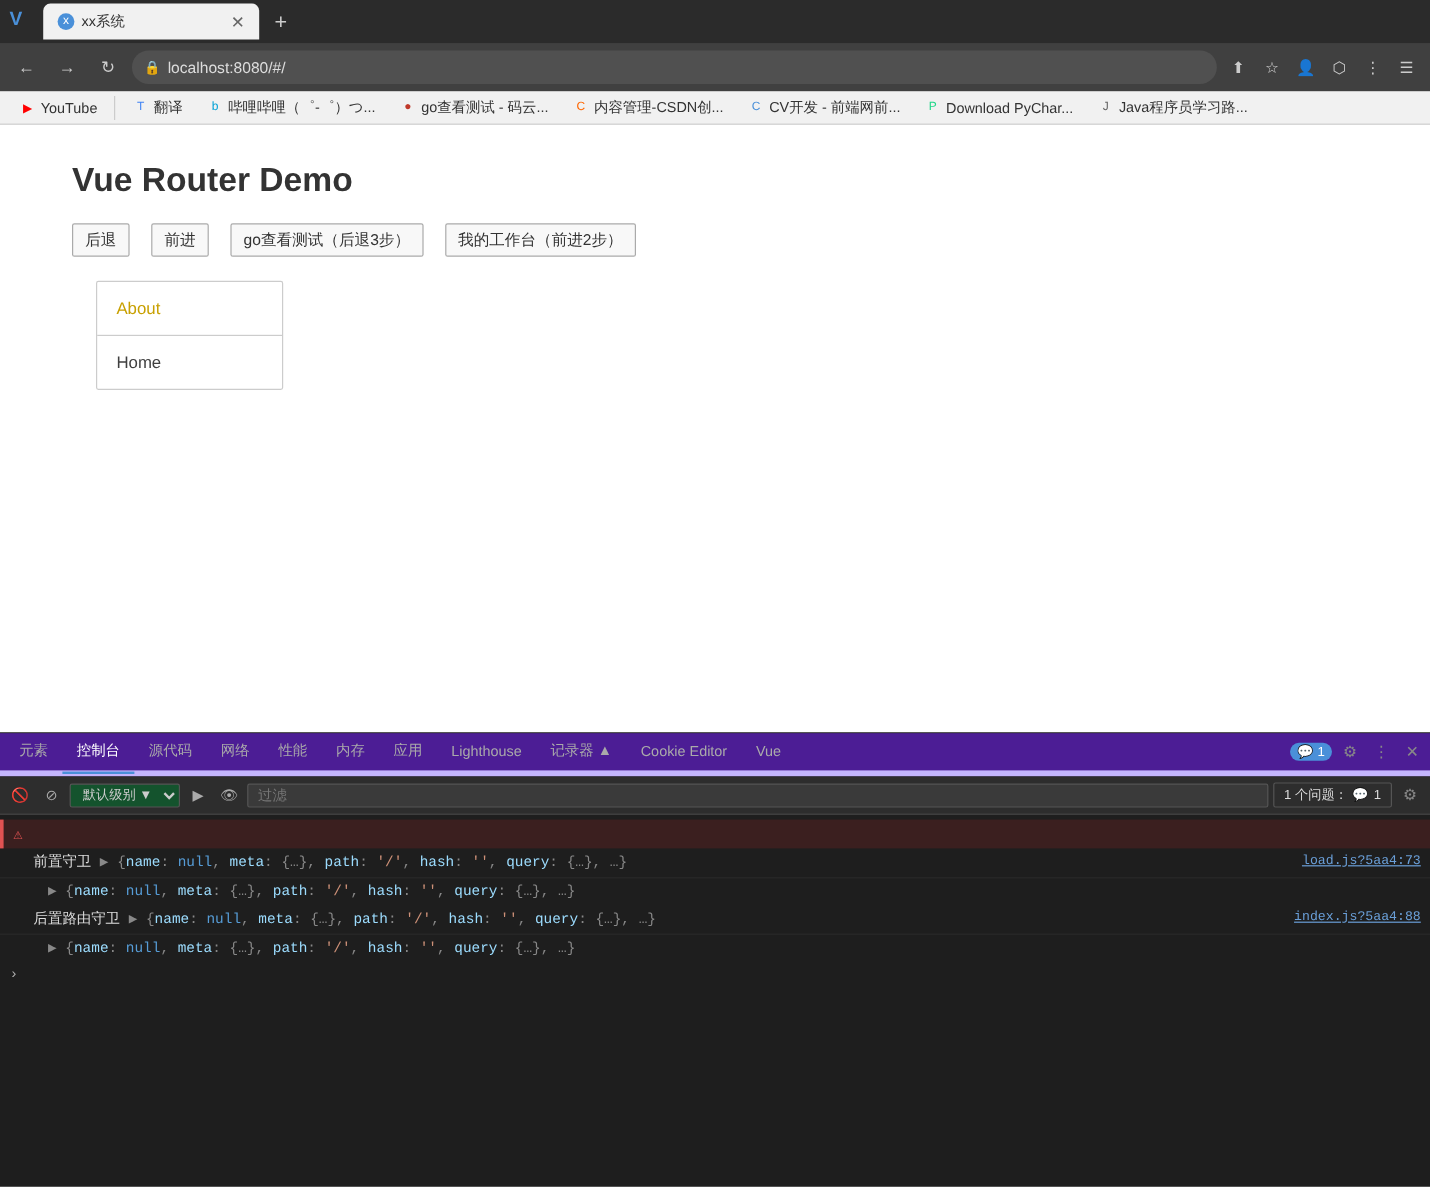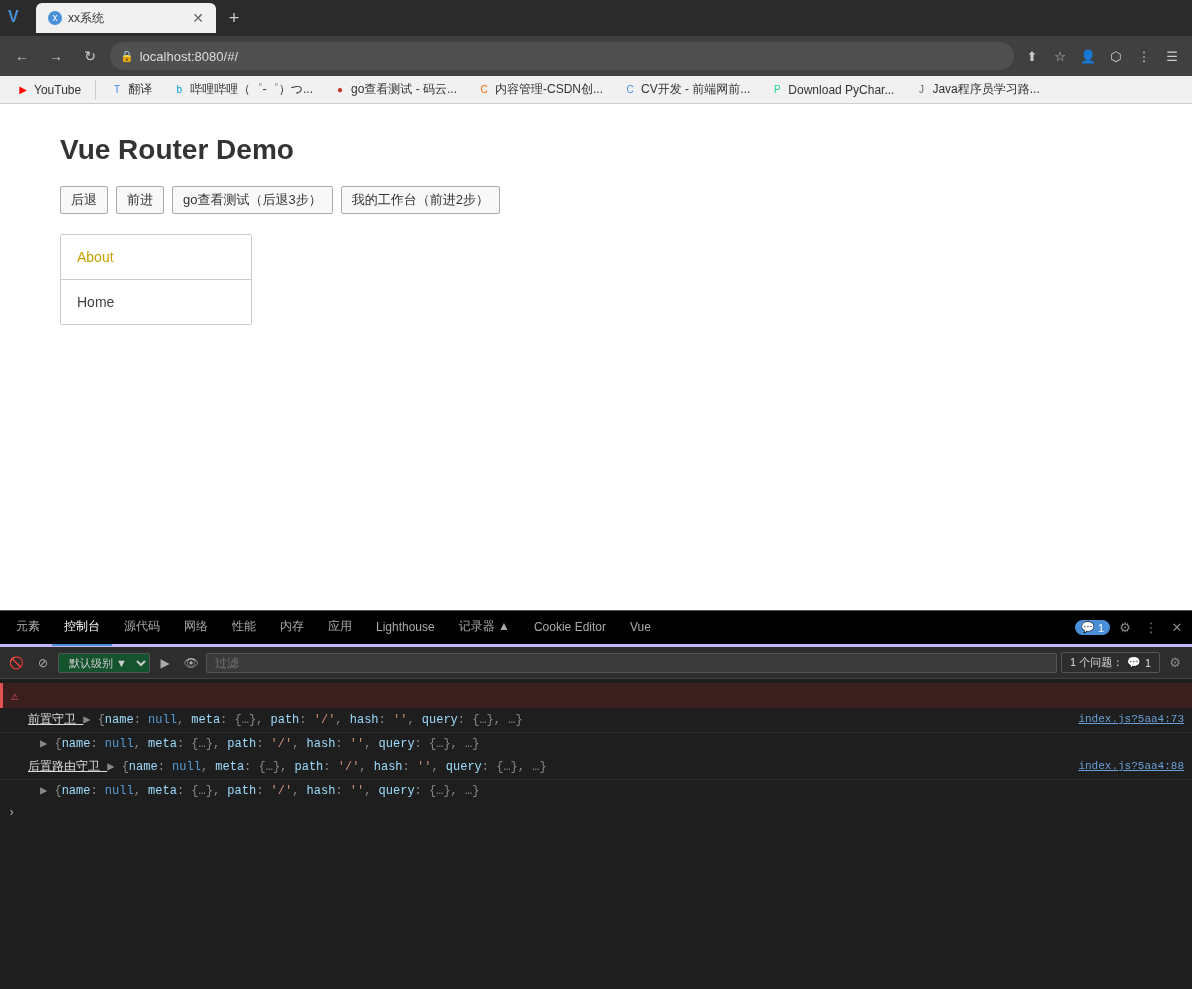--- a/index.html
+++ b/index.html
@@ -101,38 +101,39 @@
 
     .page-title {
       font-size: 28px;
       font-weight: bold;
       color: #333;
       margin-bottom: 20px;
     }
 
     .nav-buttons {
       display: flex;
-      gap: 8px;
+      gap: 18px;
       margin-bottom: 20px;
     }
 
     .nav-button {
       padding: 4px 10px;
       border: 1px solid #aaa;
       background: #f8f8f8;
       border-radius: 2px;
       font-size: 13px;
       color: #333;
       cursor: pointer;
     }
 
     .router-nav {
       border: 1px solid #ccc;
-      width: 192px;
+      width: 156px;
       border-radius: 2px;
+      margin-left: 20px;
     }
 
     .router-link {
       display: block;
       padding: 14px 16px;
       font-size: 14px;
       color: #404040;
       text-decoration: none;
       border-bottom: 1px solid #ccc;
       cursor: pointer;
@@ -146,23 +147,23 @@
       width: 100%;
       height: 455px;
       display: flex;
       flex-direction: column;
       border-top: 1px solid #555;
     }
 
     .devtools-tabs {
       display: flex;
       align-items: center;
-      background: #000000;
+      background: #4c1d95;
       height: 36px;
-      border-bottom: 3px solid #c4b5fd;
+      border-bottom: 5px solid #c4b5fd;
       padding: 0 4px;
     }
 
     .devtools-tab {
       padding: 0 12px;
       height: 36px;
       display: flex;
       align-items: center;
       font-size: 12px;
       color: #aaa;
@@ -270,21 +271,21 @@
       line-height: 1.5;
       border-bottom: 1px solid #2a2a2a;
       display: flex;
       align-items: flex-start;
       justify-content: space-between;
     }
 
     .console-row-left { flex: 1; }
     .console-row-right { color: #6a9fd8; text-decoration: underline; cursor: pointer; font-size: 11px; white-space: nowrap; padding-left: 12px; }
 
-    .guard-label { color: #ddd; text-decoration: underline; }
+    .guard-label { color: #ddd; }
     .guard-arrow { color: #888; cursor: pointer; }
     .code-null { color: #569cd6; }
     .code-key { color: #9cdcfe; }
     .code-str { color: #ce9178; }
     .code-punct { color: #888; }
 
     .expand-row {
       padding: 2px 8px 2px 40px;
       color: #ccc;
       line-height: 1.5;
@@ -443,21 +444,21 @@
     </div>
 
     <div class="console-row">
       <div class="console-row-left">
         <span class="guard-label">前置守卫 </span>
         <span class="guard-arrow">▶</span>
         <span>
           <span class="code-punct">{</span><span class="code-key">name</span><span class="code-punct">: </span><span class="code-null">null</span><span class="code-punct">, </span><span class="code-key">meta</span><span class="code-punct">: {…}, </span><span class="code-key">path</span><span class="code-punct">: </span><span class="code-str">'/'</span><span class="code-punct">, </span><span class="code-key">hash</span><span class="code-punct">: </span><span class="code-str">''</span><span class="code-punct">, </span><span class="code-key">query</span><span class="code-punct">: {…}, …}</span>
         </span>
       </div>
-      <div class="console-row-right">index.js?5aa4:73</div>
+      <div class="console-row-right">load.js?5aa4:73</div>
     </div>
 
     <div class="expand-row">
       <div>
         <span class="guard-arrow">▶</span>
         <span>
           <span class="code-punct">{</span><span class="code-key">name</span><span class="code-punct">: </span><span class="code-null">null</span><span class="code-punct">, </span><span class="code-key">meta</span><span class="code-punct">: {…}, </span><span class="code-key">path</span><span class="code-punct">: </span><span class="code-str">'/'</span><span class="code-punct">, </span><span class="code-key">hash</span><span class="code-punct">: </span><span class="code-str">''</span><span class="code-punct">, </span><span class="code-key">query</span><span class="code-punct">: {…}, …}</span>
         </span>
       </div>
     </div>

